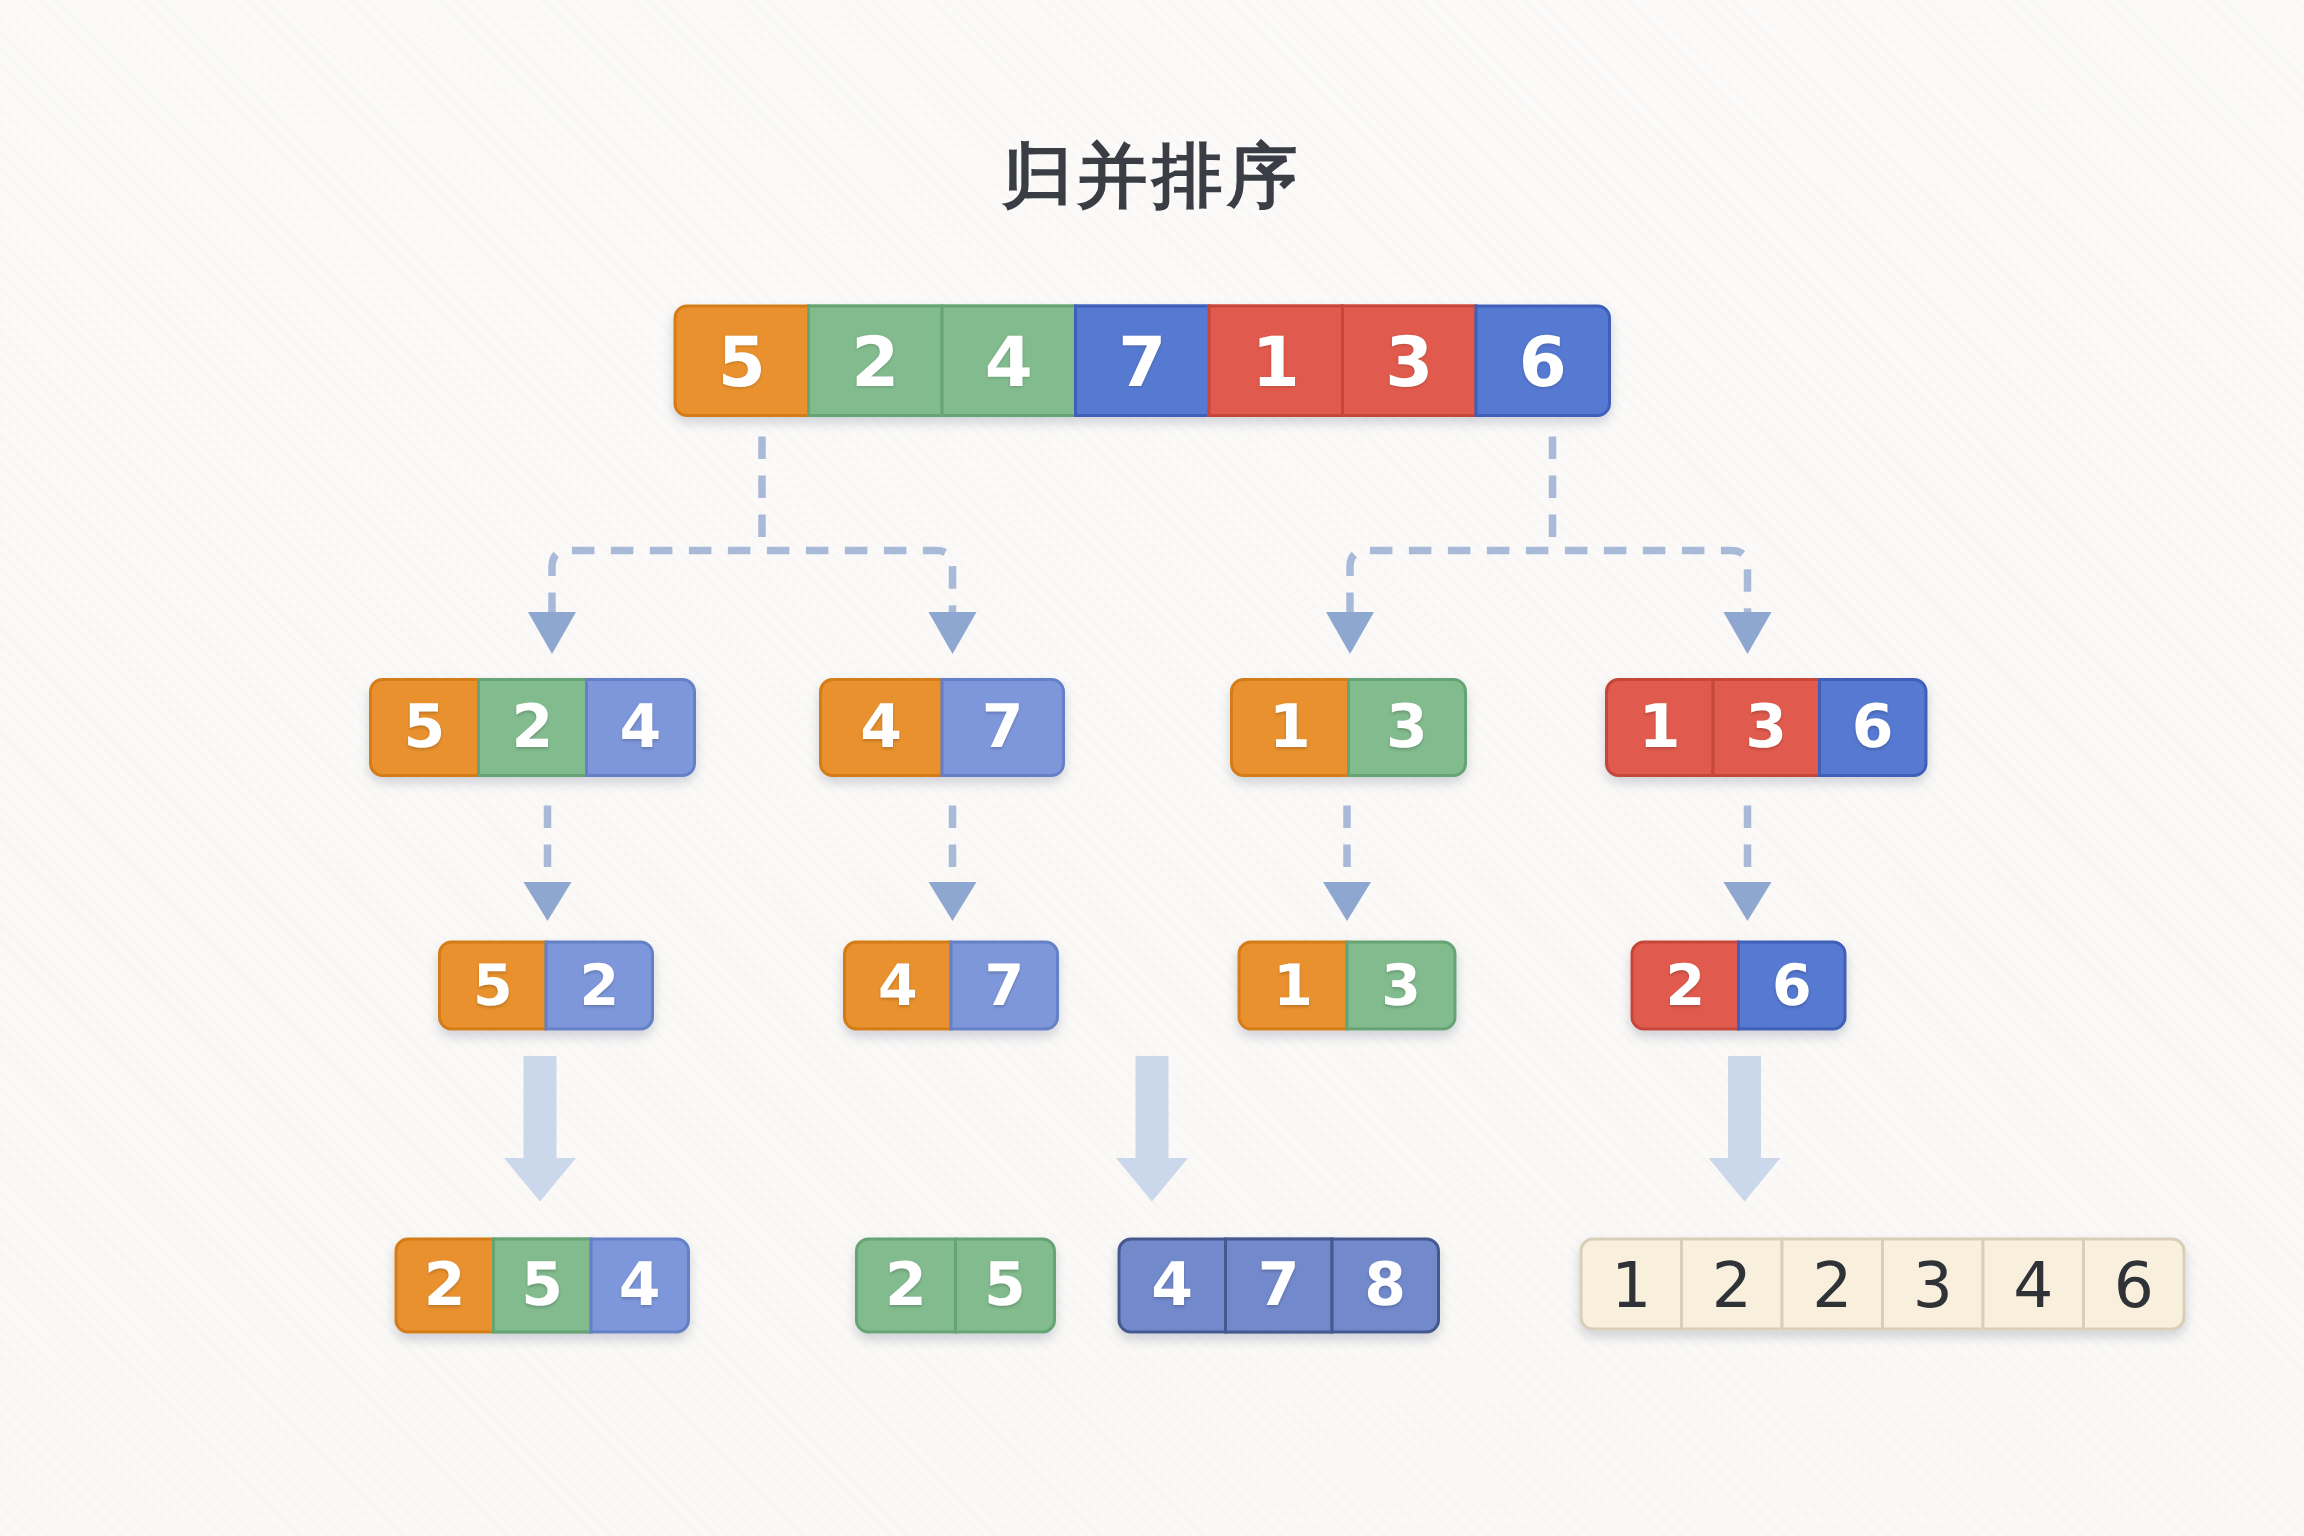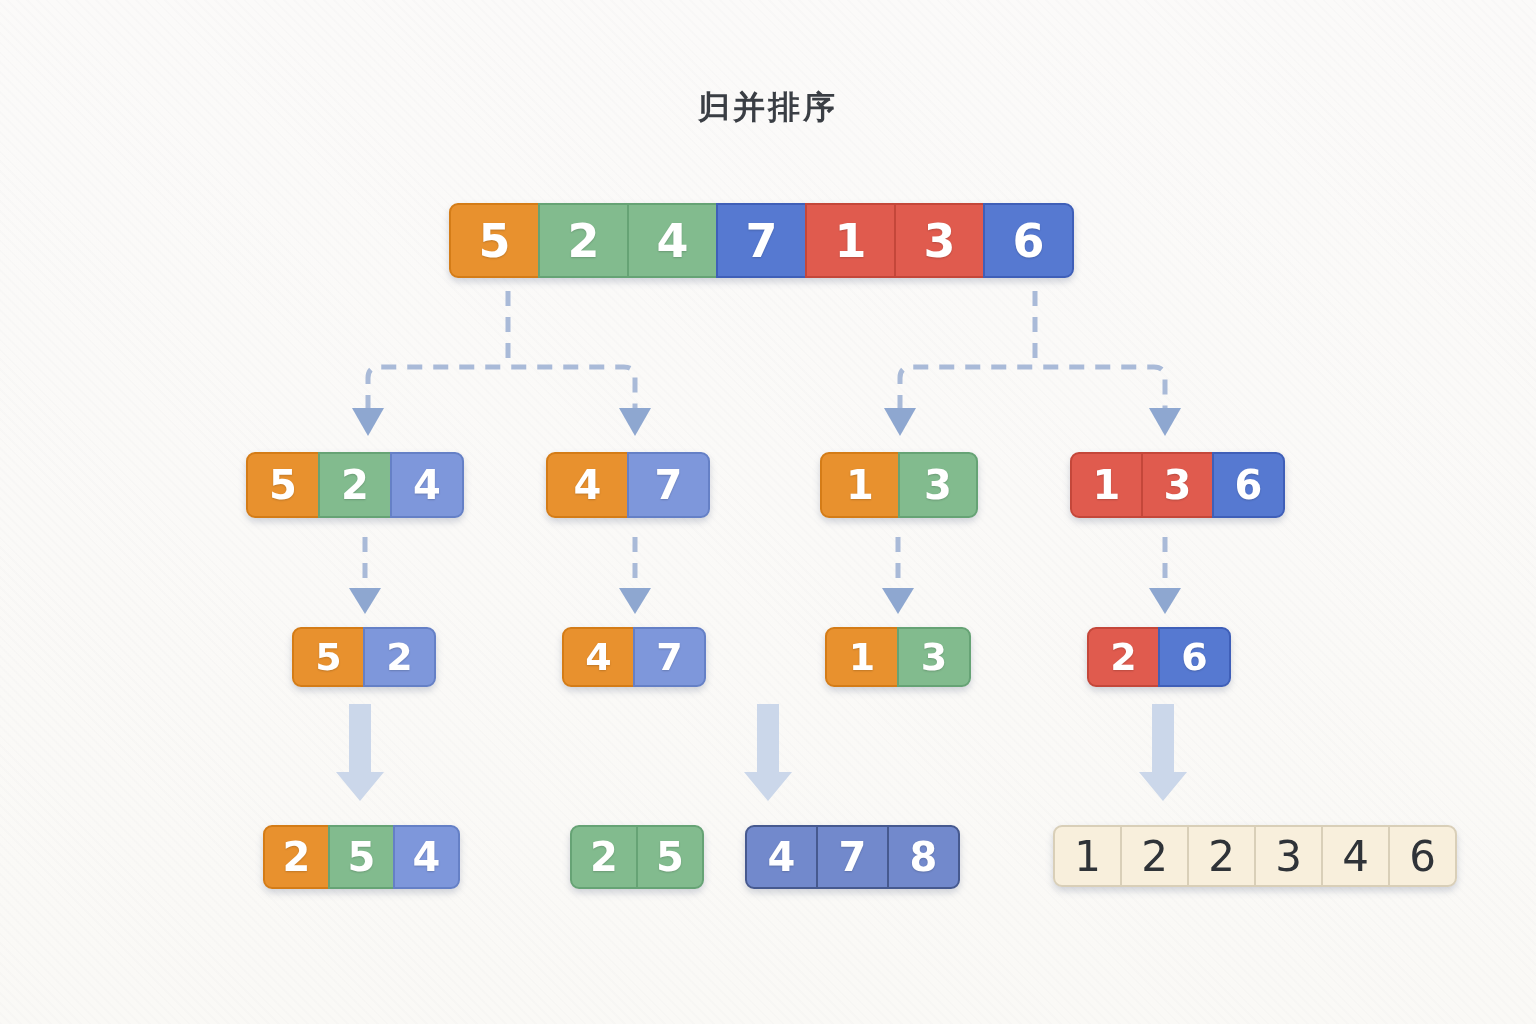--- a/index.html
+++ b/index.html
@@ -12,21 +12,21 @@
   }
   .canvas{
     position:absolute;inset:0;
     background:
       repeating-linear-gradient(45deg, rgba(130,135,155,0.022) 0 2px, rgba(0,0,0,0) 2px 7px),
       linear-gradient(180deg,#fbfaf9 0%,#faf9f6 100%);
   }
   .title{
     position:absolute;left:0;top:86px;width:1536px;
     text-align:center;
-    font-size:32px;font-weight:bold;
+    font-size:47px;font-weight:bold;
     color:#3a3e44;
     letter-spacing:3px;
   }
   .overlay{position:absolute;left:0;top:0;width:1536px;height:1024px;pointer-events:none;}
 
   .arr{
     position:absolute;display:inline-flex;
     border-radius:10px;
     box-shadow:0 4px 7px rgba(100,110,140,0.28);
   }

